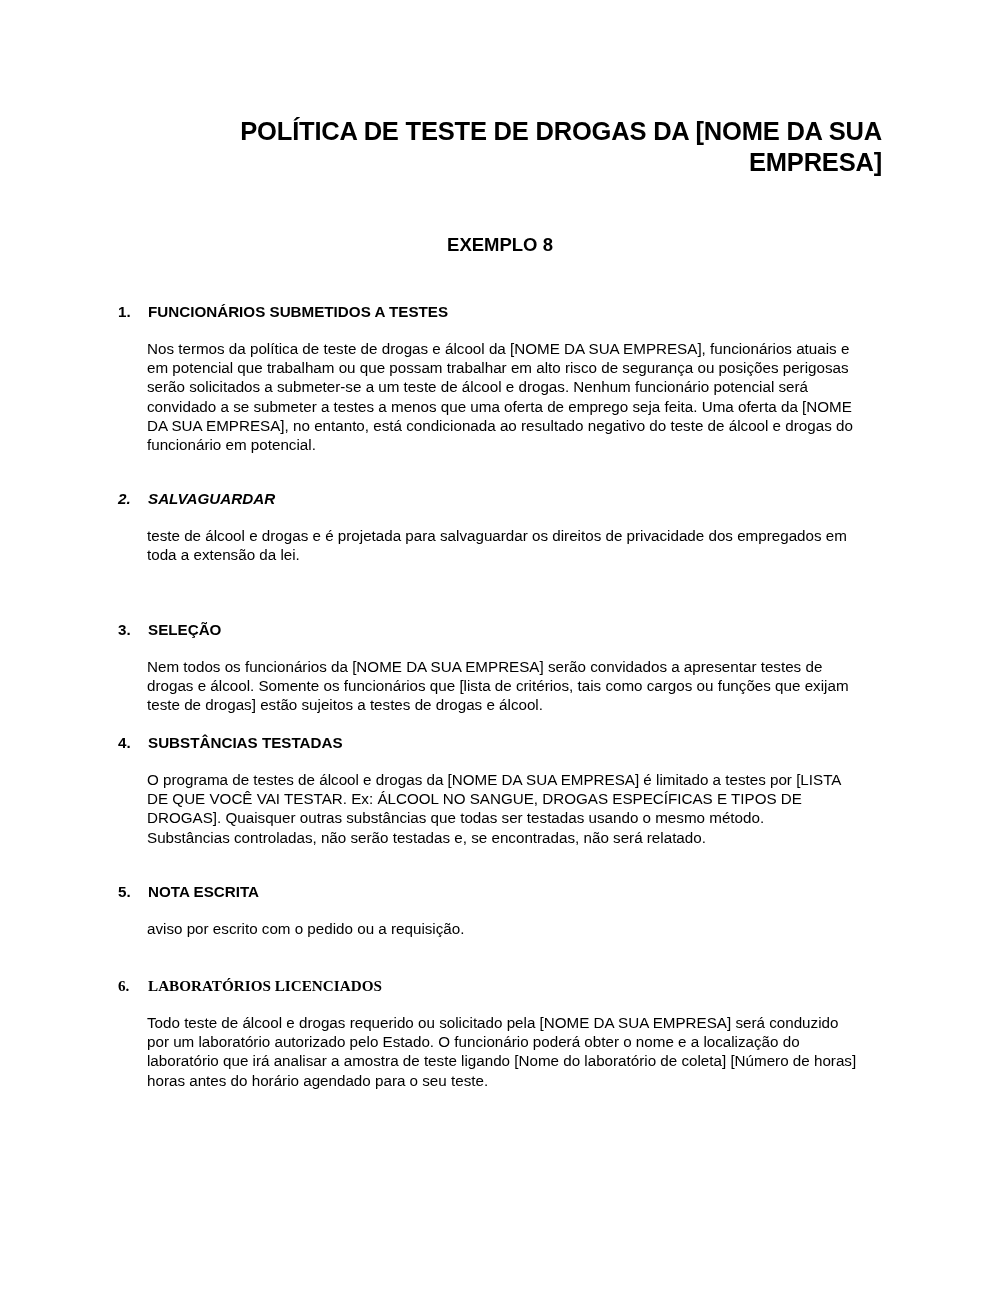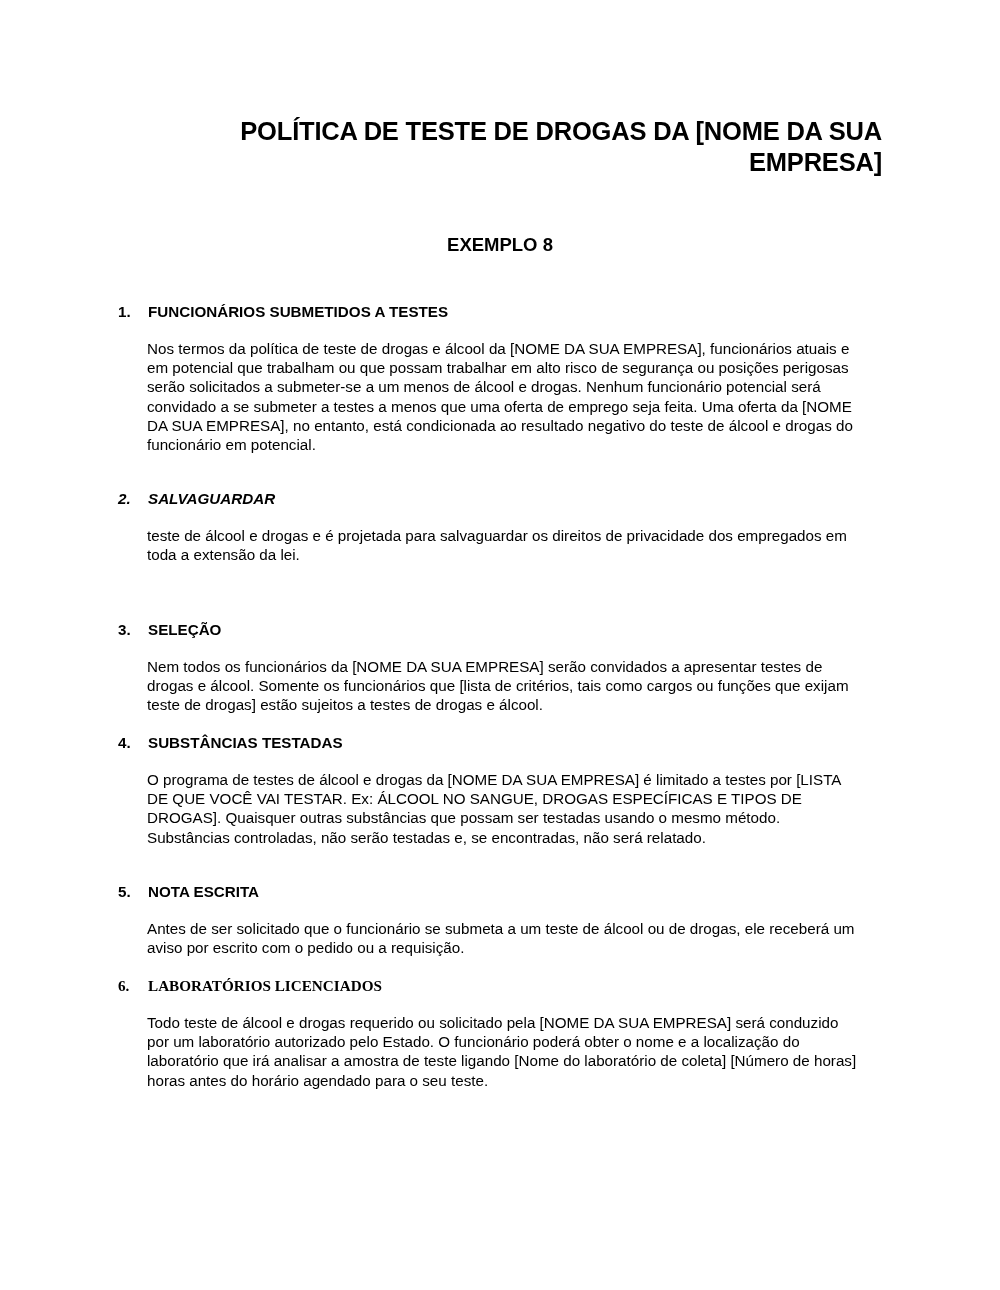--- a/index.html
+++ b/index.html
@@ -78,21 +78,21 @@
   </div>
 
   <div class="subtitle">EXEMPLO 8</div>
 
   <div class="heading" style="top:302px;">
     <span class="num">1.</span><span>FUNCIONÁRIOS SUBMETIDOS A TESTES</span>
   </div>
   <div class="para" style="top:339px;">
     <span class="line">Nos termos da política de teste de drogas e álcool da [NOME DA SUA EMPRESA], funcionários atuais e</span>
     <span class="line">em potencial que trabalham ou que possam trabalhar em alto risco de segurança ou posições perigosas</span>
-    <span class="line">serão solicitados a submeter-se a um menos de álcool e drogas. Nenhum funcionário potencial será</span>
+    <span class="line">serão solicitados a submeter-se a um teste de álcool e drogas. Nenhum funcionário potencial será</span>
     <span class="line">convidado a se submeter a testes a menos que uma oferta de emprego seja feita. Uma oferta da [NOME</span>
     <span class="line">DA SUA EMPRESA], no entanto, está condicionada ao resultado negativo do teste de álcool e drogas do</span>
     <span class="line">funcionário em potencial.</span>
   </div>
 
   <div class="heading" style="top:489px;font-style:italic;">
     <span class="num">2.</span><span>SALVAGUARDAR</span>
   </div>
   <div class="para" style="top:526px;">
     <span class="line">teste de álcool e drogas e é projetada para salvaguardar os direitos de privacidade dos empregados em</span>
@@ -107,29 +107,28 @@
     <span class="line">drogas e álcool. Somente os funcionários que [lista de critérios, tais como cargos ou funções que exijam</span>
     <span class="line">teste de drogas] estão sujeitos a testes de drogas e álcool.</span>
   </div>
 
   <div class="heading" style="top:733px;">
     <span class="num">4.</span><span>SUBSTÂNCIAS TESTADAS</span>
   </div>
   <div class="para" style="top:770px;">
     <span class="line">O programa de testes de álcool e drogas da [NOME DA SUA EMPRESA] é limitado a testes por [LISTA</span>
     <span class="line">DE QUE VOCÊ VAI TESTAR. Ex: ÁLCOOL NO SANGUE, DROGAS ESPECÍFICAS E TIPOS DE</span>
-    <span class="line">DROGAS]. Quaisquer outras substâncias que possam ser testadas usando o mesmo método.</span>
+    <span class="line">DROGAS]. Quaisquer outras substâncias que todas ser testadas usando o mesmo método.</span>
     <span class="line">Substâncias controladas, não serão testadas e, se encontradas, não será relatado.</span>
   </div>
 
   <div class="heading" style="top:882px;">
     <span class="num">5.</span><span>NOTA ESCRITA</span>
   </div>
   <div class="para" style="top:919px;">
-    <span class="line">Antes de ser solicitado que o funcionário se submeta a um teste de álcool ou de drogas, ele receberá um</span>
     <span class="line">aviso por escrito com o pedido ou a requisição.</span>
   </div>
 
   <div class="heading" style="top:976px;font-family:Liberation Serif, serif;">
     <span class="num">6.</span><span>LABORATÓRIOS LICENCIADOS</span>
   </div>
   <div class="para" style="top:1013px;">
     <span class="line">Todo teste de álcool e drogas requerido ou solicitado pela [NOME DA SUA EMPRESA] será conduzido</span>
     <span class="line">por um laboratório autorizado pelo Estado. O funcionário poderá obter o nome e a localização do</span>
     <span class="line">laboratório que irá analisar a amostra de teste ligando [Nome do laboratório de coleta] [Número de horas]</span>

